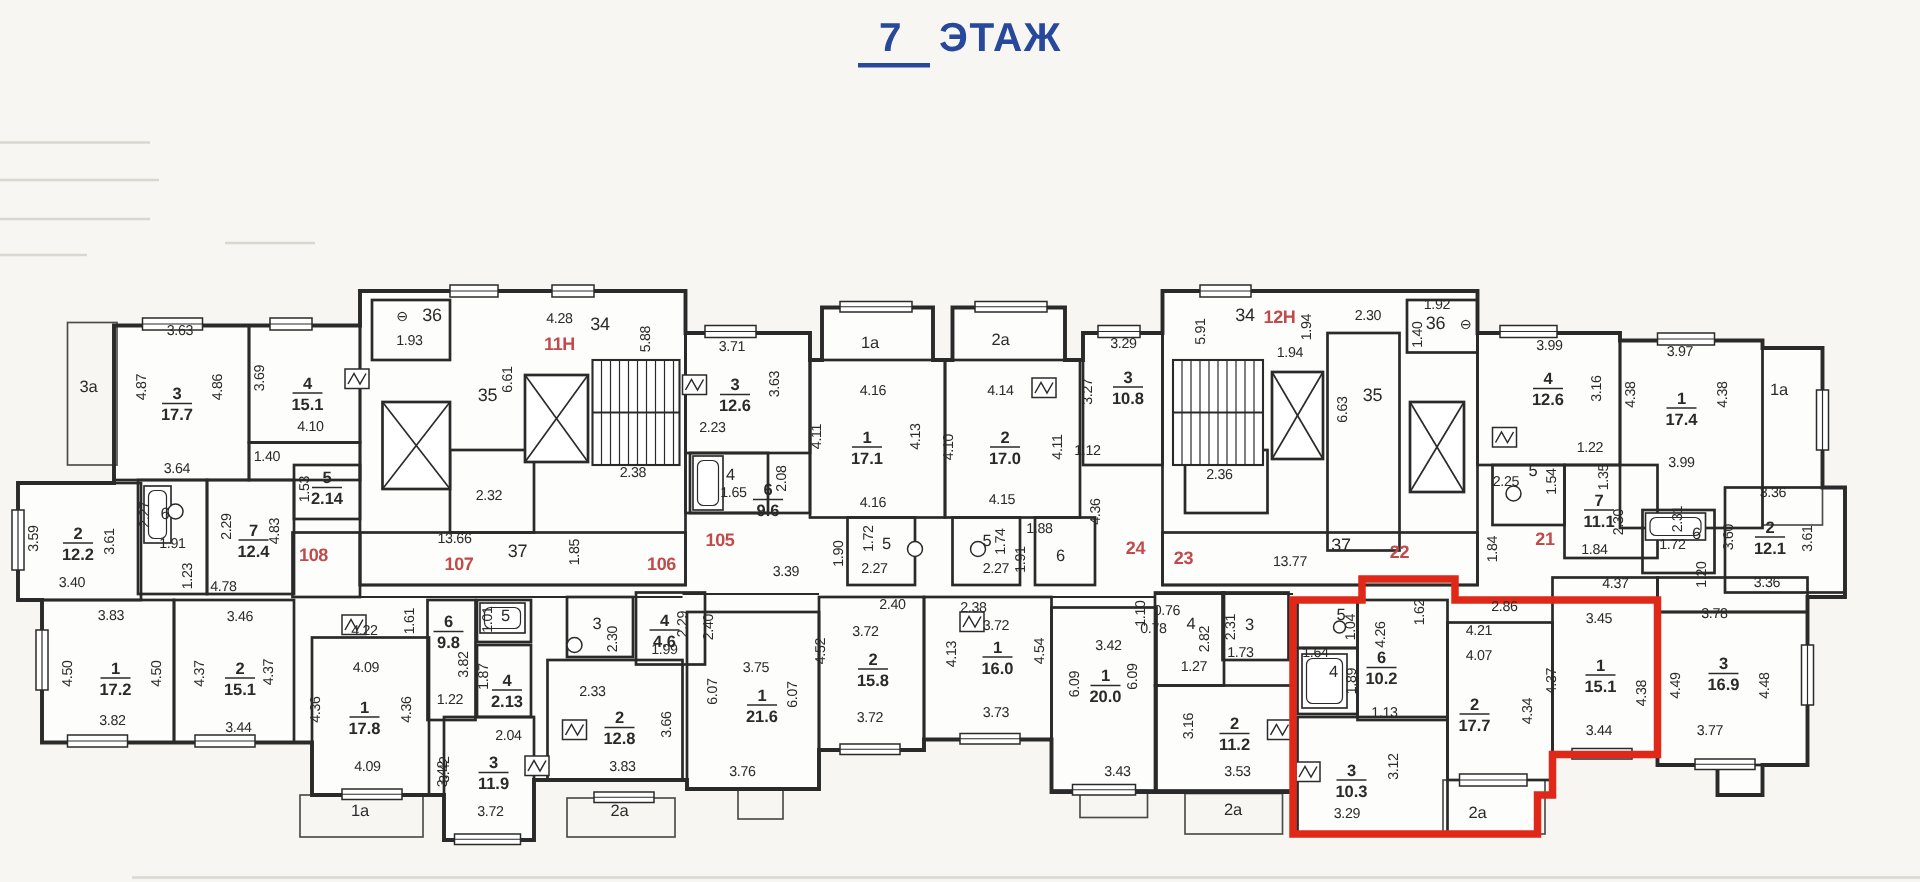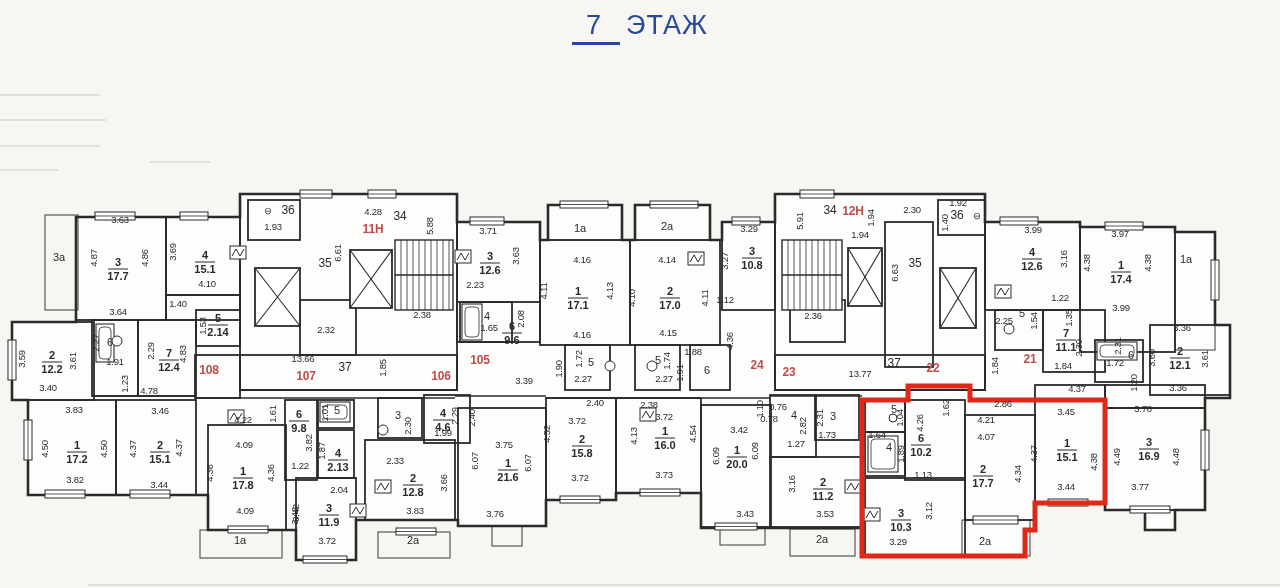--- a/index.html
+++ b/index.html
@@ -4,21 +4,21 @@
 <style>
   html,body{margin:0;padding:0;}
   #stage{
     position:relative;width:1280px;height:588px;
     background:#f7f6f2;overflow:hidden;
     font-family:"Liberation Sans", sans-serif;
   }
   #title{
     position:absolute;top:10px;left:0;width:100%;
     text-align:center;letter-spacing:1px;
-    font-size:27px;font-weight:normal;
+    font-size:27px;font-weight:bold;
   }
   #title .num{display:inline-block;padding:0 18px 1px 14px;border-bottom:3px solid;}
   #title .word{display:inline-block;margin-left:6px;}
   svg text{font-family:"Liberation Sans", sans-serif;}
 </style>
 </head>
 <body>
 
 <div id="stage" style="background: rgb(247, 246, 242);">
   <div id="title" style="color: rgb(39, 72, 155);">

